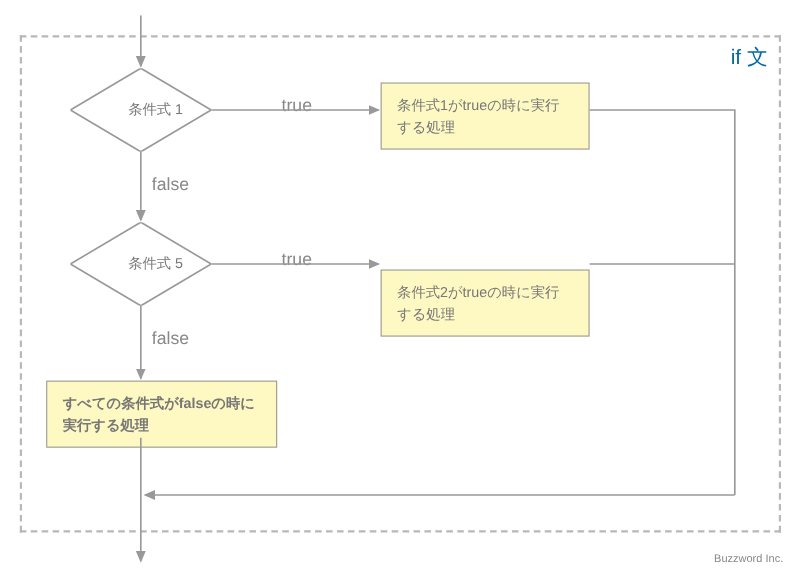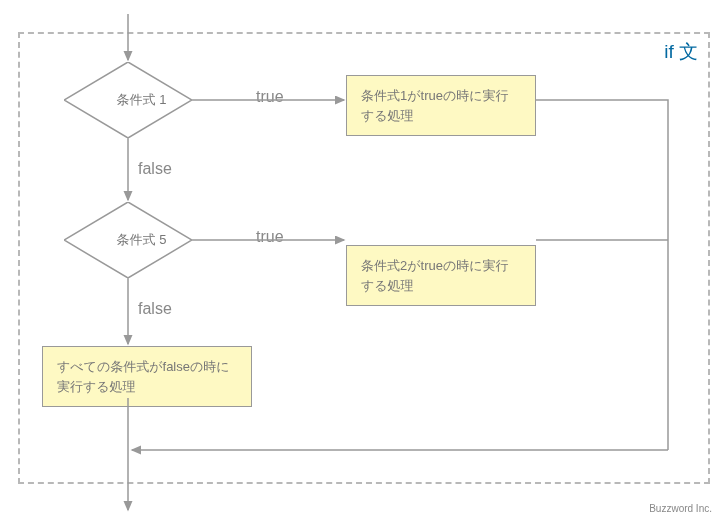--- a/index.html
+++ b/index.html
@@ -94,21 +94,21 @@
 </div>
 
 <div class="box" style="left:346px; top:75px;">
   <span>条件式1がtrueの時に実行する処理</span>
 </div>
 
 <div class="box" style="left:346px; top:219px;margin-top:26px;">
   <span>条件式2がtrueの時に実行する処理</span>
 </div>
 
-<div class="box" style="left:42px; top:346px; width:210px;">
+<div class="box" style="left:42px; top:346px; width:210px;font-weight:bold;">
   <span>すべての条件式がfalseの時に実行する処理</span>
 </div>
 
 <div class="edge-label" style="left:254px; top:88px;">true</div>
 <div class="edge-label" style="left:136px; top:160px;">false</div>
 <div class="edge-label" style="left:254px; top:228px;">true</div>
 <div class="edge-label" style="left:136px; top:300px;">false</div>
 
 <div class="footer">Buzzword Inc.</div>
 

